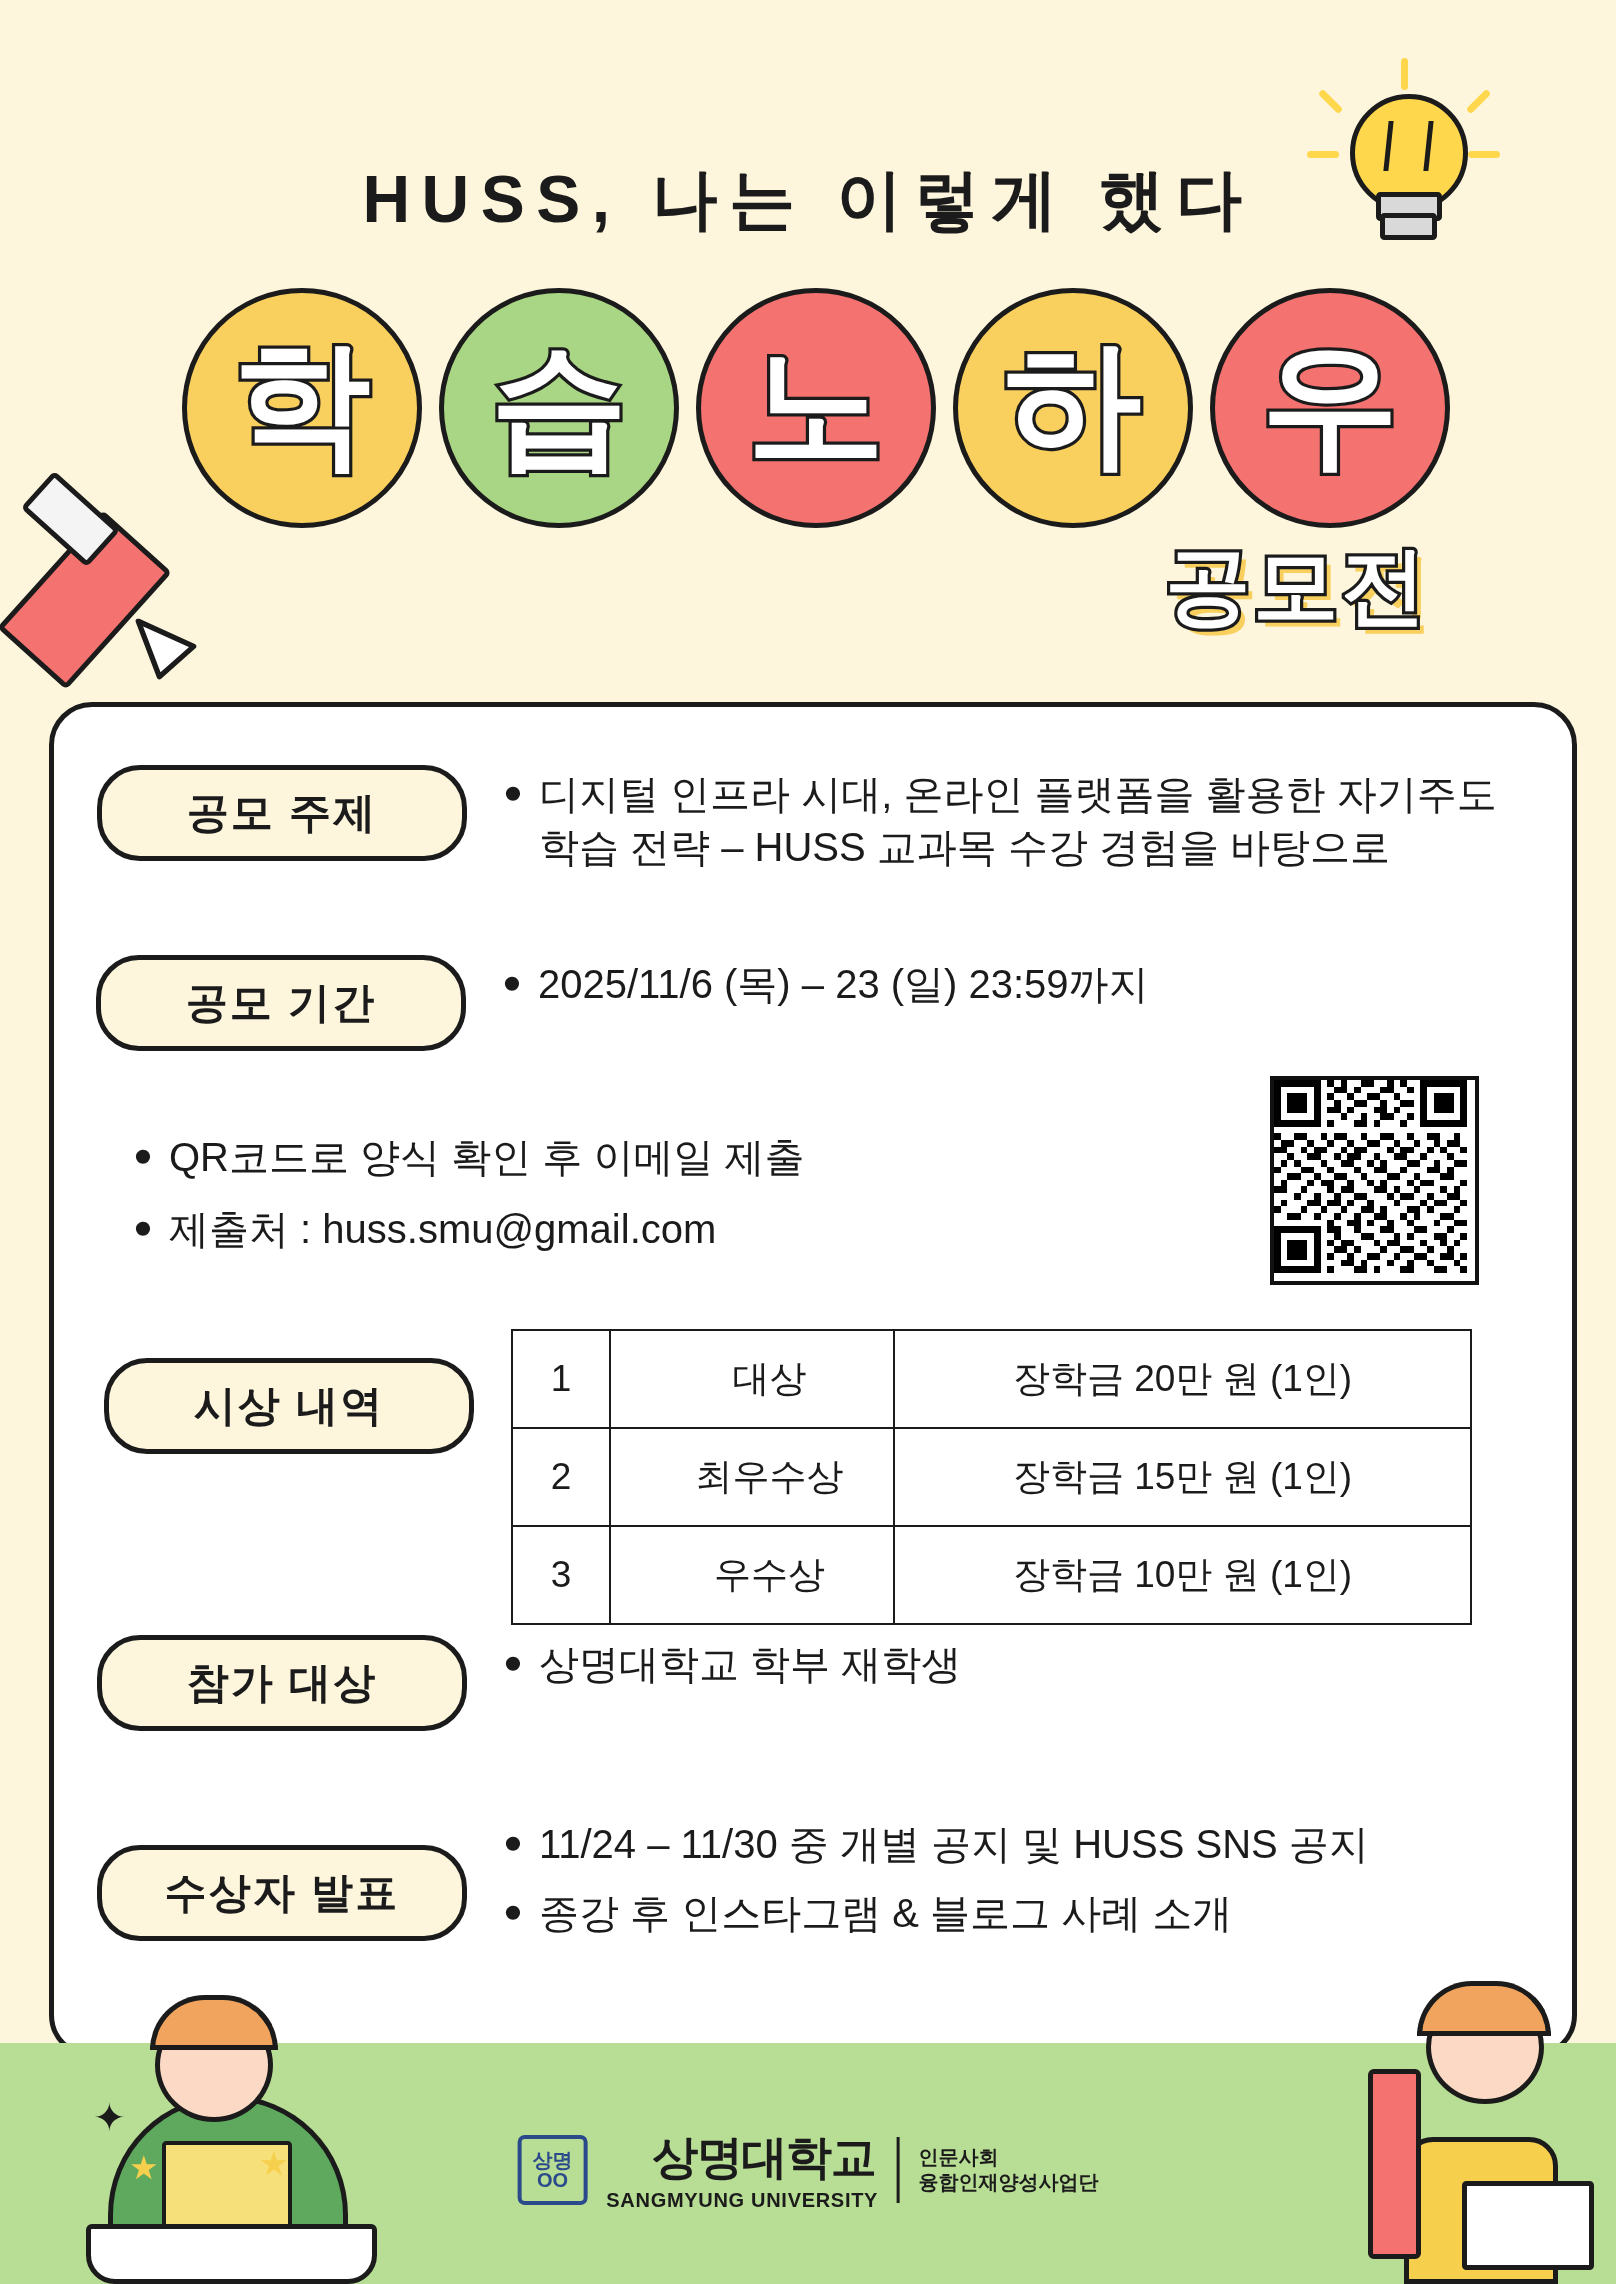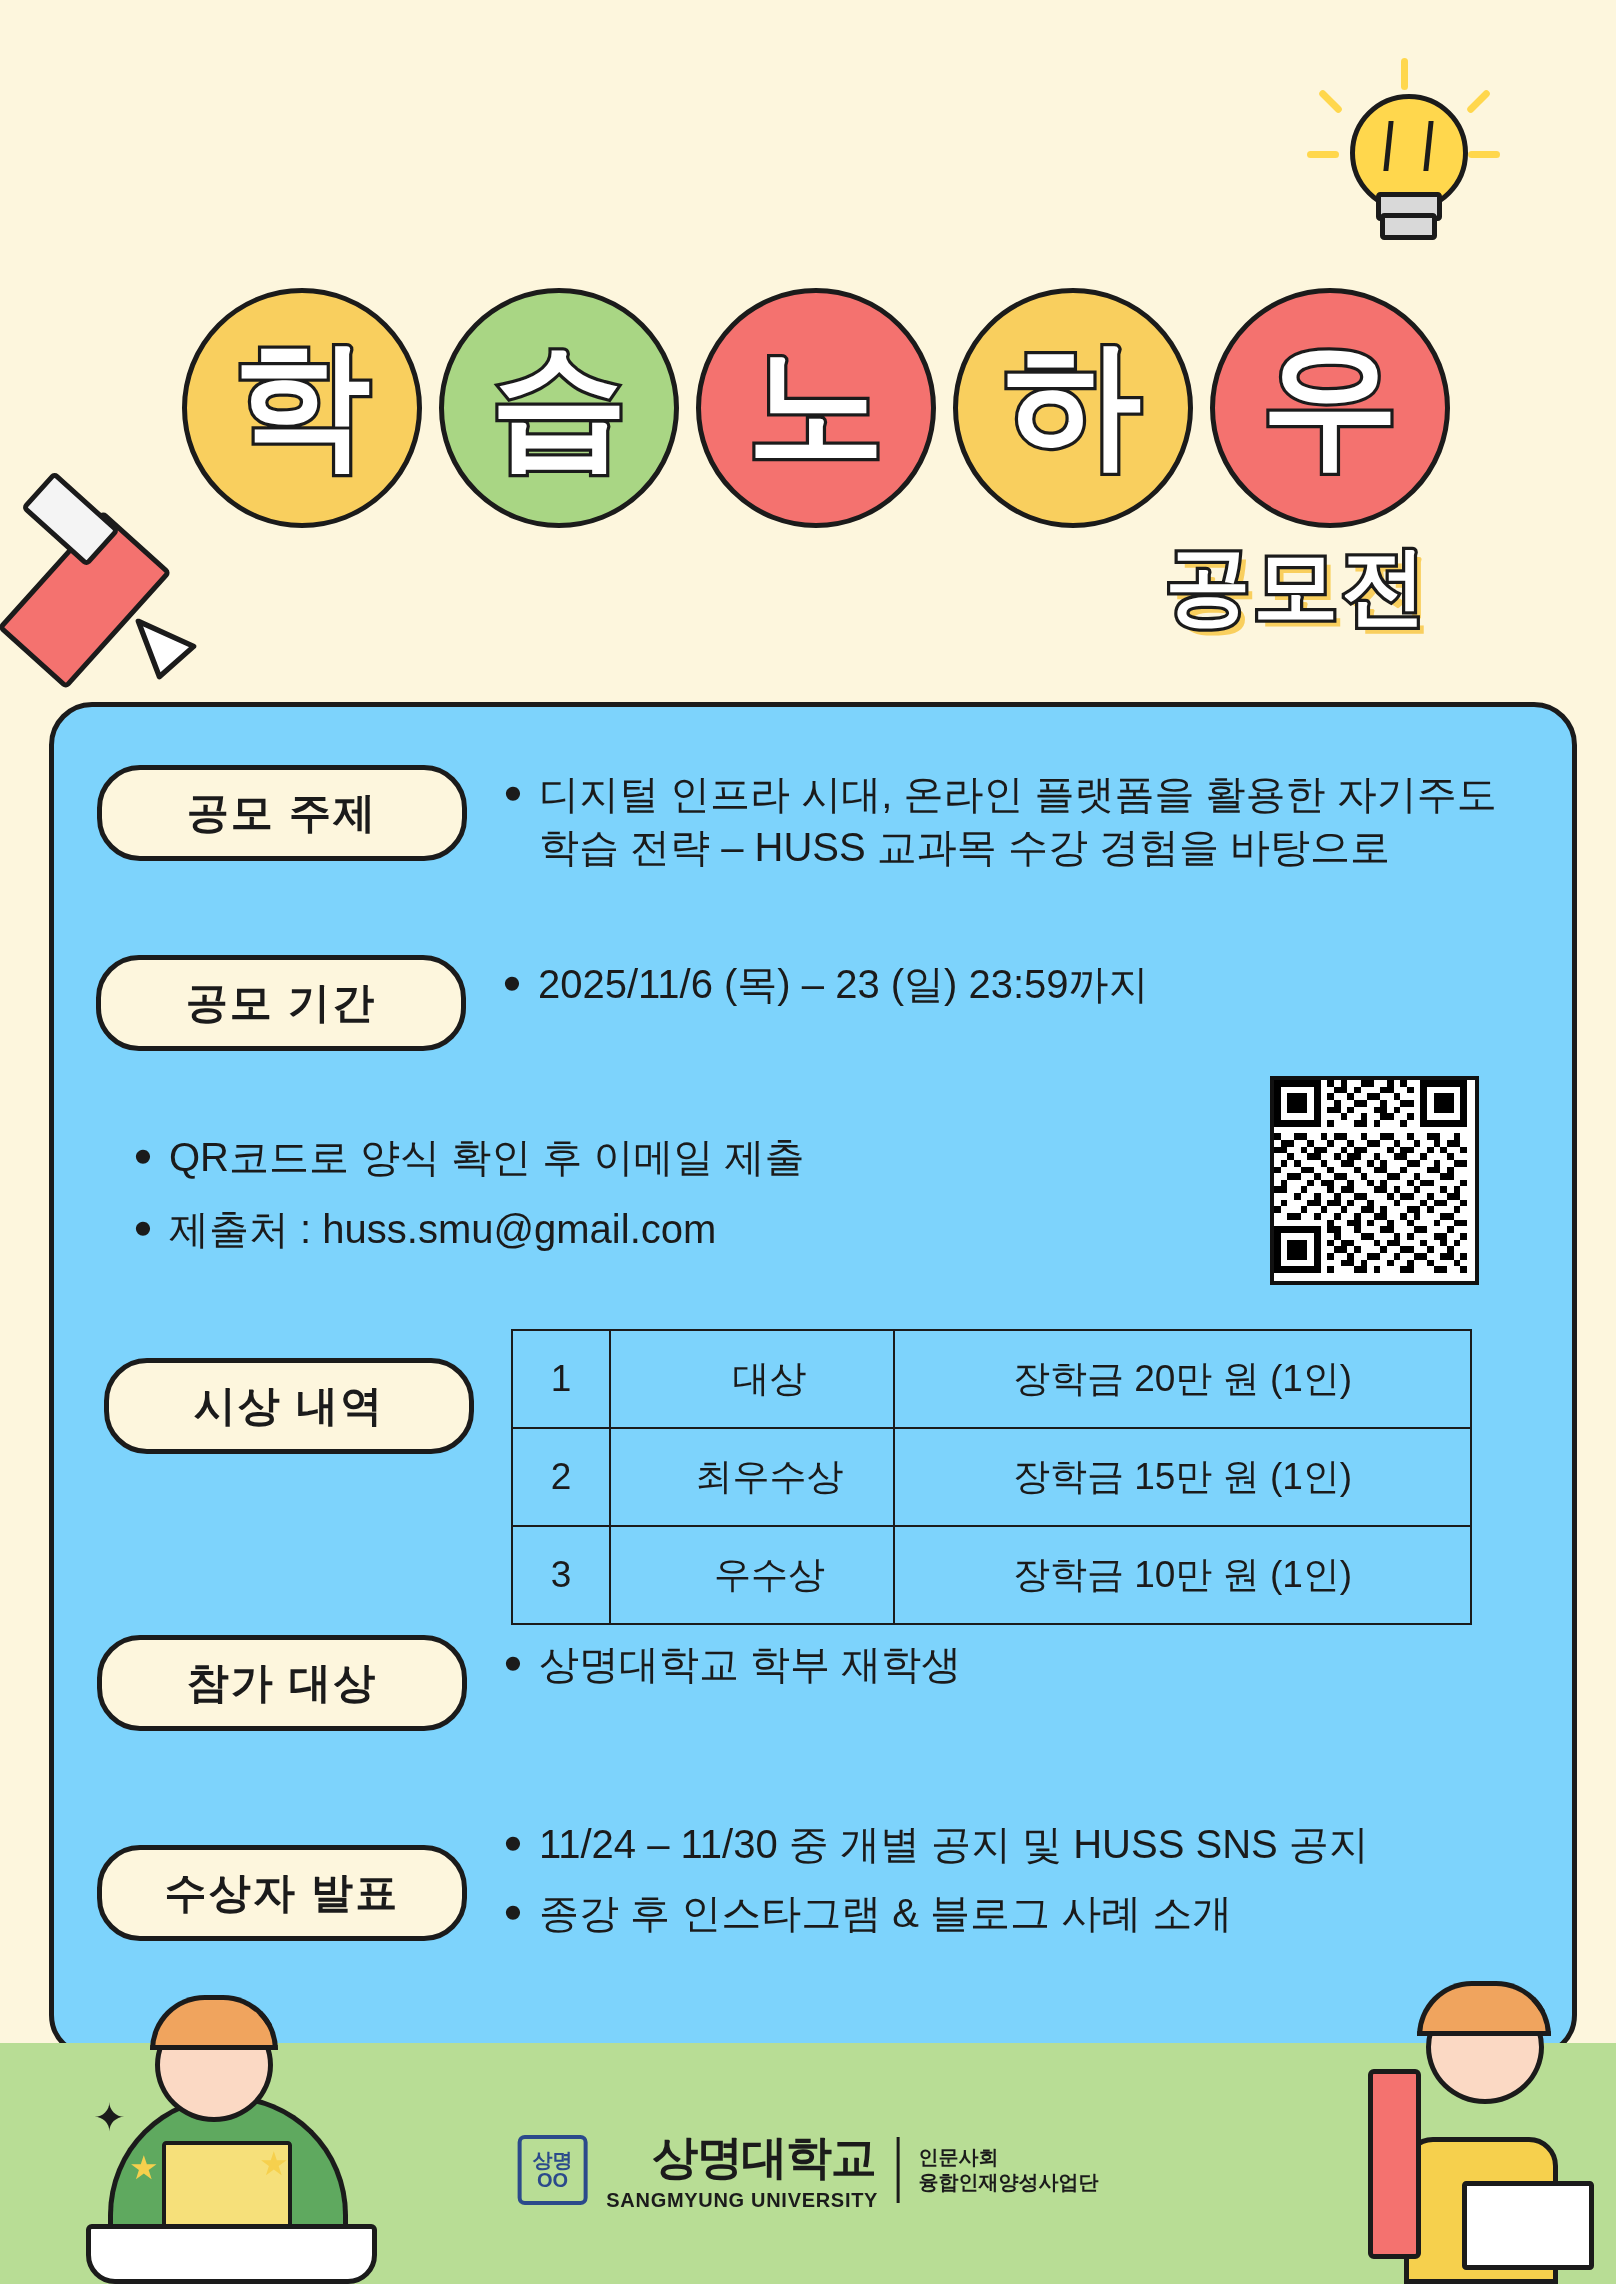--- a/index.html
+++ b/index.html
@@ -80,21 +80,21 @@
     position:absolute;left:1.4px;top:-13px;width:79px;height:40px;background:#f4f4f4;
     border:5px solid #1b1b1b;border-radius:5.8px;transform:rotate(42deg);
   }
   .pencil .tipline{
     position:absolute;left:108px;top:109px;width:66px;height:66px;
   }
 
   
   .card{
     position:absolute;left:49px;top:702px;width:1518px;height:1346px;
-    background:#7dd3fc;border:5px solid #1b1b1b;border-radius:43px;
+    background:#ffffff;border:5px solid #1b1b1b;border-radius:43px;
   }
   .row{position:absolute;display:flex;align-items:flex-start;}
   .pill{
     border:5px solid #1b1b1b;border-radius:43px;background:#fdf6dd;
     font-size:42px;font-weight:bold;color:#1b1b1b;letter-spacing:2.2px;
     display:flex;align-items:center;justify-content:center;
     width:360px;height:86px;flex:none;
   }
   .items{margin-left:36px;padding-top:2.9px;}
   .li{display:flex;align-items:flex-start;font-size:40px;color:#1b1b1b;line-height:1.34;}
@@ -146,20 +146,21 @@
   .castle{position:absolute;left:119px;bottom:49px;width:122px;height:86px;background:#f6e07a;border:4.3px solid #1b1b1b;border-radius:4.3px;}
   .book{position:absolute;left:43px;bottom:0px;width:281px;height:50px;background:#fff;border:5px solid #1b1b1b;border-radius:5.8px 5.8px 29px 29px;}
   .star{position:absolute;color:#f6d04d;font-size:33px;}
   .rocketline{position:absolute;left:50px;bottom:144px;color:#1b1b1b;font-size:39px;}
 </style>
 </head>
 <body>
 
 <div class="poster">
 
+  <div class="headline">HUSS, 나는 이렇게 했다</div>
 
   <div class="bulb">
     <div class="ray r1"></div>
       <div class="ray r2"></div>
       <div class="ray r3"></div>
     <div class="ray r4"></div>
       <div class="ray r5"></div>
     <div class="glass"></div>
     <div class="fil"></div>
     <div class="neck"></div>

